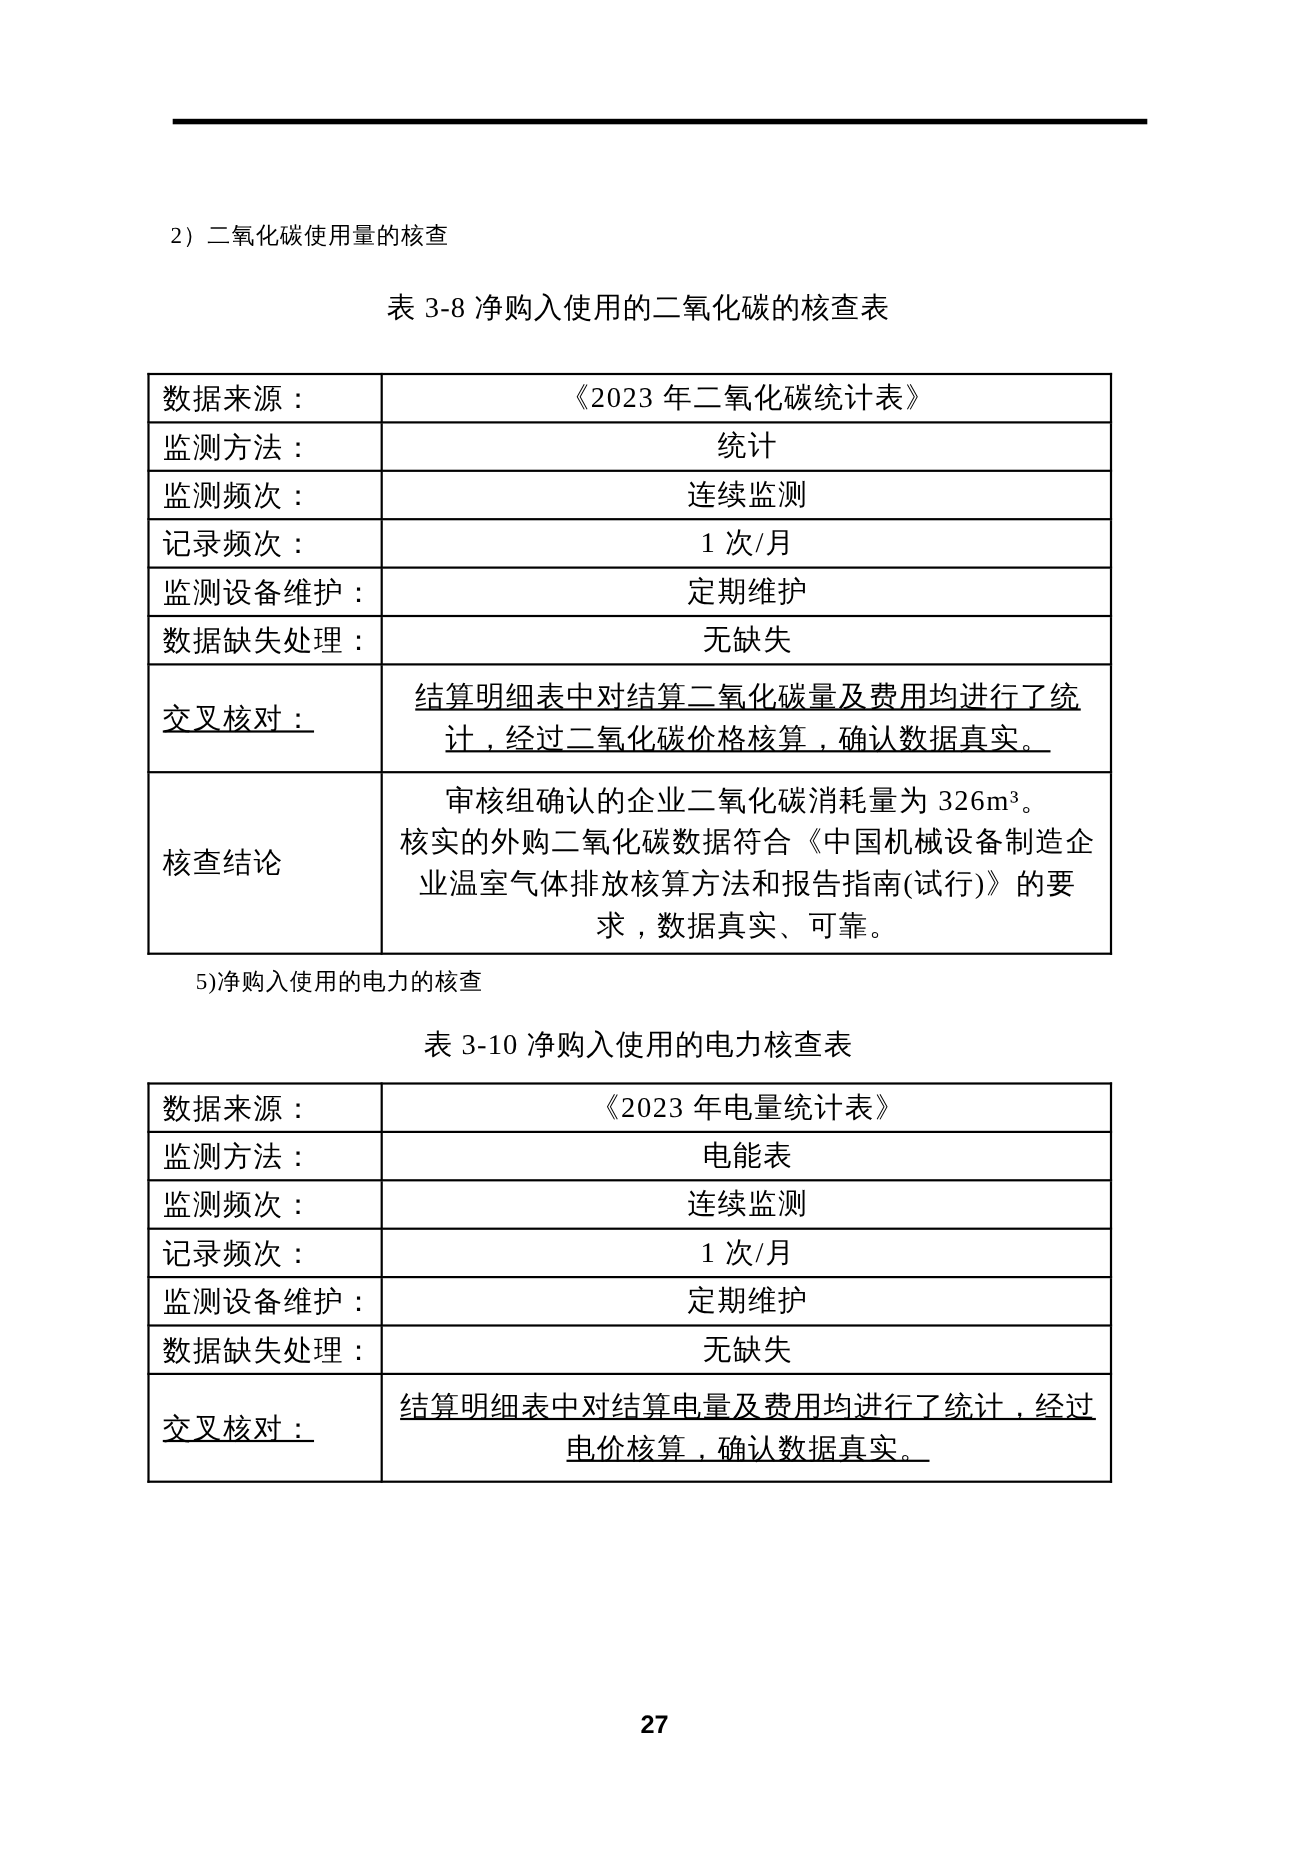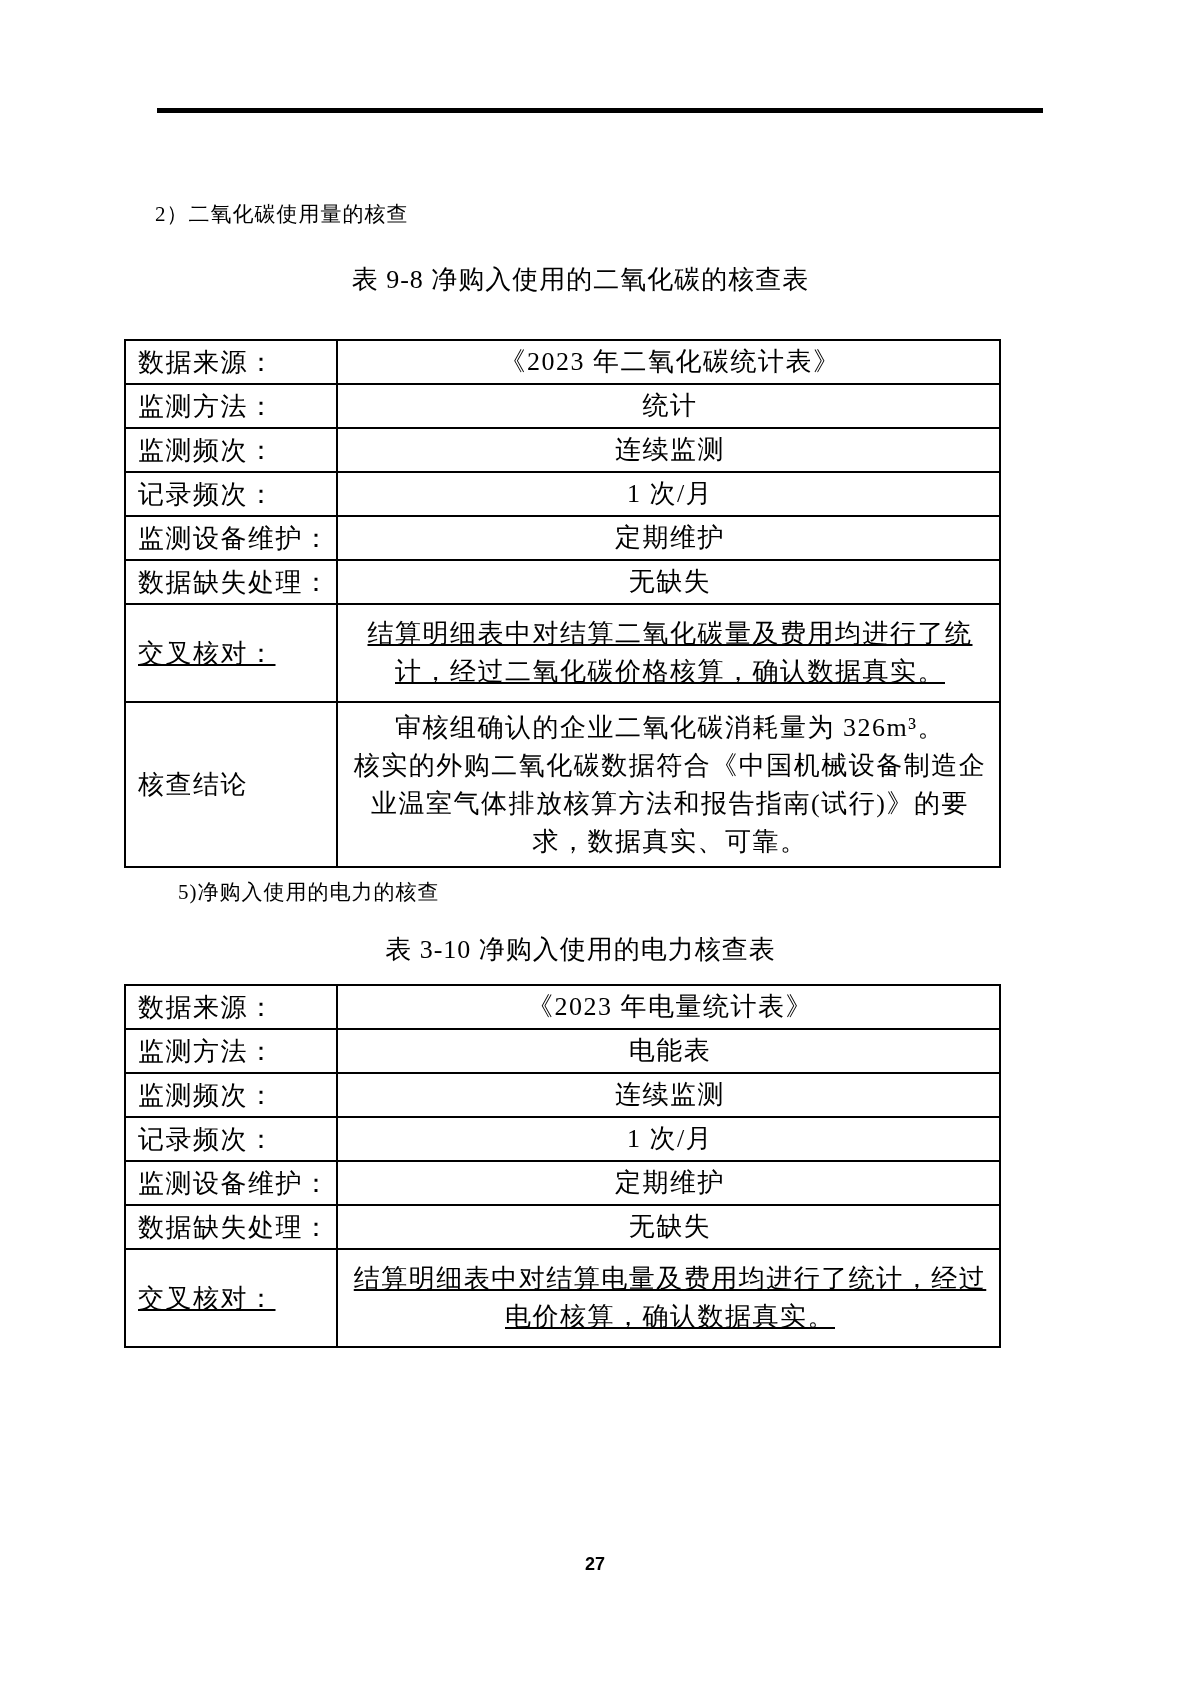--- a/index.html
+++ b/index.html
@@ -39,21 +39,21 @@
     text-align: center;
     font-size: 26px;
     line-height: 32px;
     letter-spacing: 1px;
     white-space: nowrap;
   }
   #caption-table1 { top: 264px; }
   #caption-table2 { top: 934px; font-family: Liberation Serif, serif; }
   table.vtable {
     position: absolute;
-    left: 124px;
+    left: 134px;
     width: 877px;
     border-collapse: collapse;
     table-layout: fixed;
     padding-left: 40px;
   }
   #table1 { top: 339px; }
   #table2 { top: 984px; }
   .vtable td {
     border: 2px solid #000000;
     font-size: 26px;
@@ -74,32 +74,32 @@
   tr.r-single { height: 44px; }
   tr.r-double { height: 98px; text-decoration: underline; }
   tr.r-tall   { height: 165px; }
   .page-number {
     position: absolute;
     left: 0;
     top: 1554px;
     width: 1190px;
     text-align: center;
     font-family: "Liberation Sans", "DejaVu Sans", sans-serif;
-    font-size: 18px;
+    font-size: 23px;
     font-weight: 600;
   }
 </style>
 </head>
 <body>
 
 <div class="header-rule"></div>
 
 <div id="heading-co2" class="section-heading">2）二氧化碳使用量的核查</div>
 
-<div id="caption-table1" class="table-caption">表 9-8 净购入使用的二氧化碳的核查表</div>
+<div id="caption-table1" class="table-caption">表 3-8 净购入使用的二氧化碳的核查表</div>
 
 <table id="table1" class="vtable">
   <tbody>
       <tr class="r-single">
     <td class="lbl">数据来源：</td>
     <td class="val">《2023 年二氧化碳统计表》</td>
   </tr>
   <tr class="r-single">
     <td class="lbl">监测方法：</td>
     <td class="val">统计</td>

